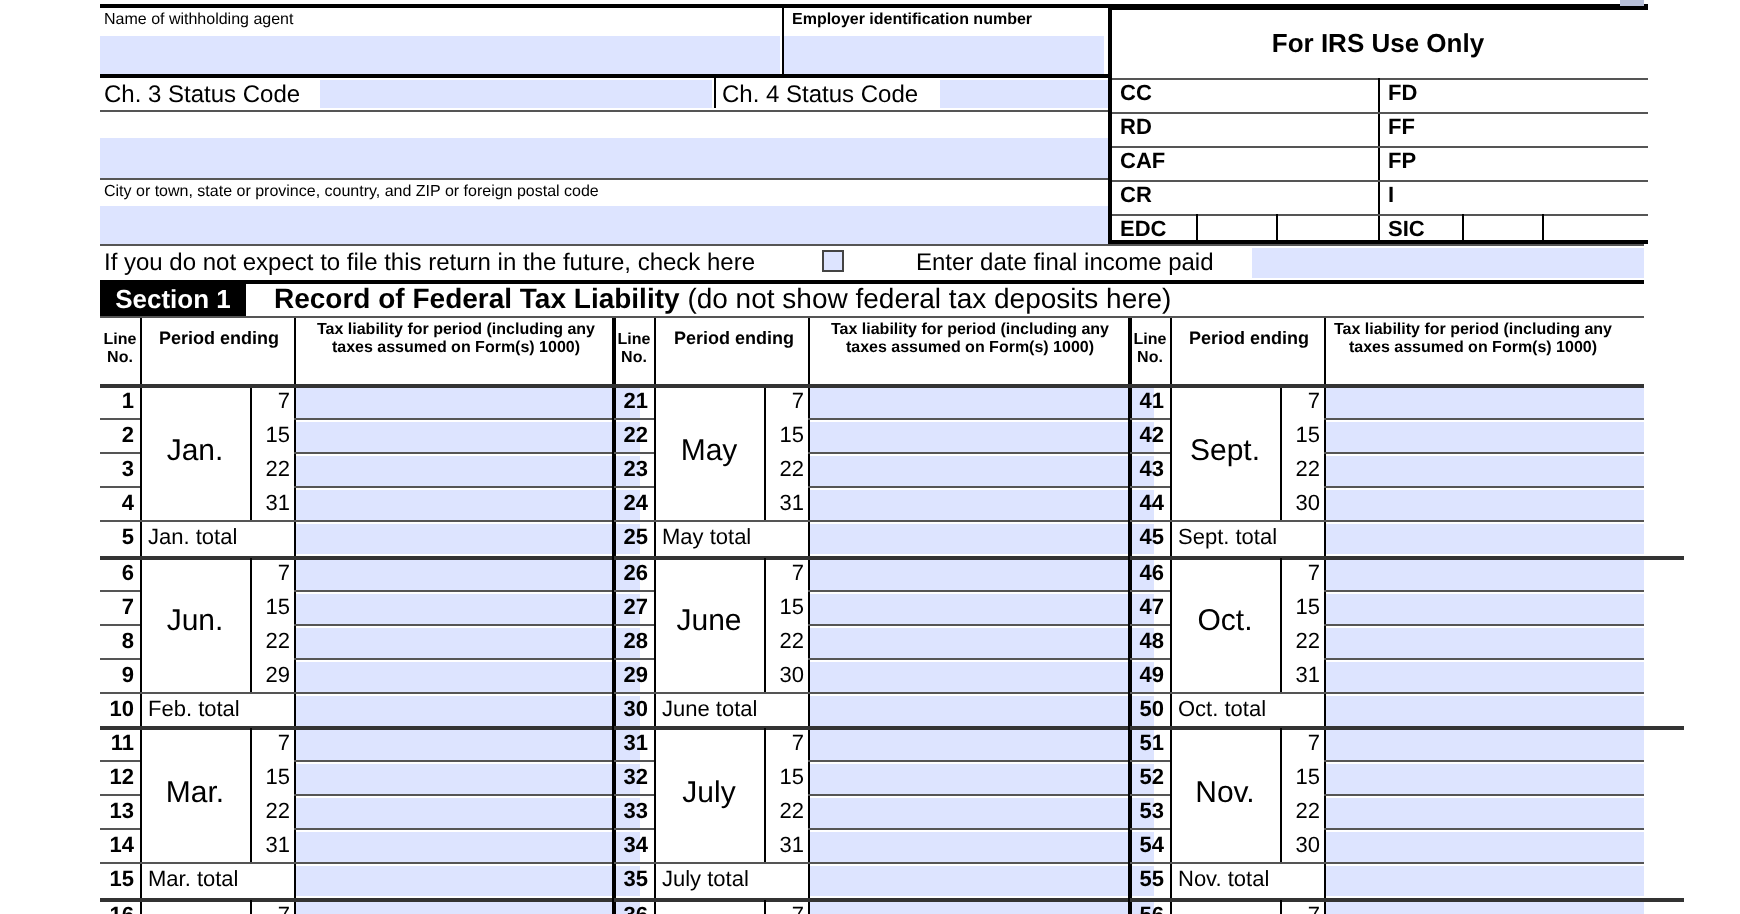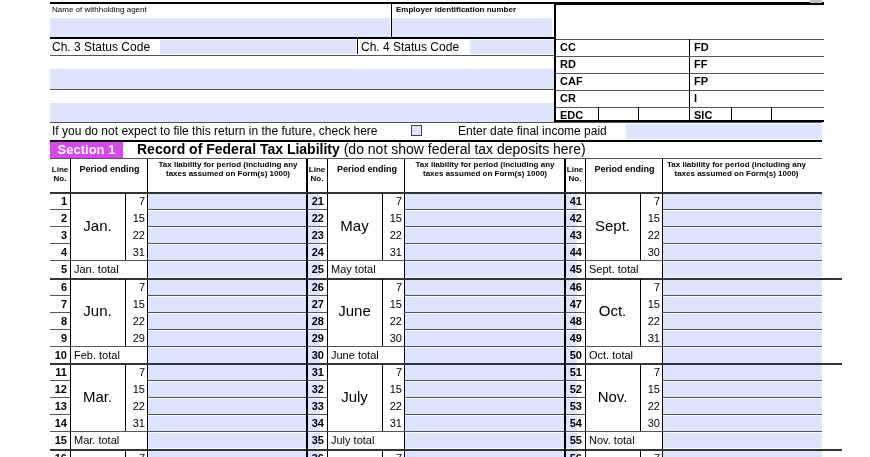--- a/index.html
+++ b/index.html
@@ -35,30 +35,32 @@
   <div class="abs big" style="left:2px;top:40px;">Ch. 3 Status Code</div>
   <div class="abs fill" style="left:110px;top:40px;width:196px;height:14px;"></div>
   <div class="vline" style="left:307px;top:39px;height:15px;"></div>
   <div class="abs big" style="left:311px;top:40px;">Ch. 4 Status Code</div>
   <div class="abs fill" style="left:420px;top:40px;width:84px;height:14px;"></div>
   <div class="hline" style="left:0;top:55px;width:505px;"></div>
 
   <div class="abs fill" style="left:0;top:69px;width:505px;height:20px;"></div>
   <div class="hline" style="left:0;top:89px;width:505px;"></div>
 
+  <div class="abs lbl" style="left:2px;top:91px;">City or town, state or province, country, and ZIP or foreign postal code</div>
   <div class="abs fill" style="left:0;top:103px;width:505px;height:19px;"></div>
   <div class="hline" style="left:0;top:122px;width:772px;"></div>
 
   <div class="abs big" style="left:2px;top:124px;">If you do not expect to file this return in the future, check here</div>
   <div class="abs checkbox" style="left:361px;top:125px;"></div>
   <div class="abs big" style="left:408px;top:124px;">Enter date final income paid</div>
   <div class="abs fill" style="left:576px;top:124px;width:196px;height:15px;"></div>
 </div>
 
 <div class="abs" style="left:554px;top:2px;width:270px;height:120px;border-left:2px solid #000;border-top:3px solid #000;border-bottom:2px solid #000;">
+  <div class="abs" style="left:0;top:9px;width:266px;text-align:center;font-size:13px;font-weight:bold;">For IRS Use Only</div>
   <div class="hline" style="left:0;top:34px;width:268px;"></div>
   <div class="vline" style="left:133px;top:34px;height:83px;"></div>
   <div class="abs irs-cell" style="left:4px;top:36px;">CC</div>
   <div class="abs irs-cell" style="left:138px;top:36px;">FD</div>
   <div class="hline" style="left:0;top:51px;width:268px;"></div>
   <div class="abs irs-cell" style="left:4px;top:53px;">RD</div>
   <div class="abs irs-cell" style="left:138px;top:53px;">FF</div>
   <div class="hline" style="left:0;top:68px;width:268px;"></div>
   <div class="abs irs-cell" style="left:4px;top:70px;">CAF</div>
   <div class="abs irs-cell" style="left:138px;top:70px;">FP</div>
@@ -69,21 +71,21 @@
   <div class="abs irs-cell" style="left:4px;top:104px;">EDC</div>
   <div class="vline" style="left:42px;top:102px;height:15px;"></div>
   <div class="vline" style="left:82px;top:102px;height:15px;"></div>
   <div class="abs irs-cell" style="left:138px;top:104px;">SIC</div>
   <div class="vline" style="left:175px;top:102px;height:15px;"></div>
   <div class="vline" style="left:215px;top:102px;height:15px;"></div>
 </div>
 <div class="abs" style="left:810px;top:0;width:12px;height:3px;background:#b8c0d8;"></div>
 
 <div class="hline thick" style="left:50px;top:140px;width:772px;"></div>
-<div class="abs" style="left:50px;top:142px;width:73px;height:16px;background:#d946ef;color:#fff;font-weight:bold;font-size:13px;text-align:center;line-height:16px;">Section 1</div>
+<div class="abs" style="left:50px;top:142px;width:73px;height:16px;background:#000000;color:#fff;font-weight:bold;font-size:13px;text-align:center;line-height:16px;">Section 1</div>
 <div class="abs" style="left:137px;top:141px;font-size:14px;white-space:nowrap;">
   <span style="font-weight:bold;">Record of Federal Tax Liability</span>
   <span>(do not show federal tax deposits here)</span>
 </div>
 <div class="hline" style="left:50px;top:158px;width:772px;"></div>
 
 <div id="table" class="abs" style="left:50px;top:159px;width:772px;height:298px;">
     <div class="abs hdr" style="left:0px;top:6px;width:20px;">Line No.</div>
     <div class="abs hdr" style="left:20px;top:6px;width:79px;font-size:9px;">Period ending</div>
     <div class="abs hdr" style="left:99px;top:1px;width:158px;">Tax liability for period (including any taxes assumed on Form(s) 1000)</div>

